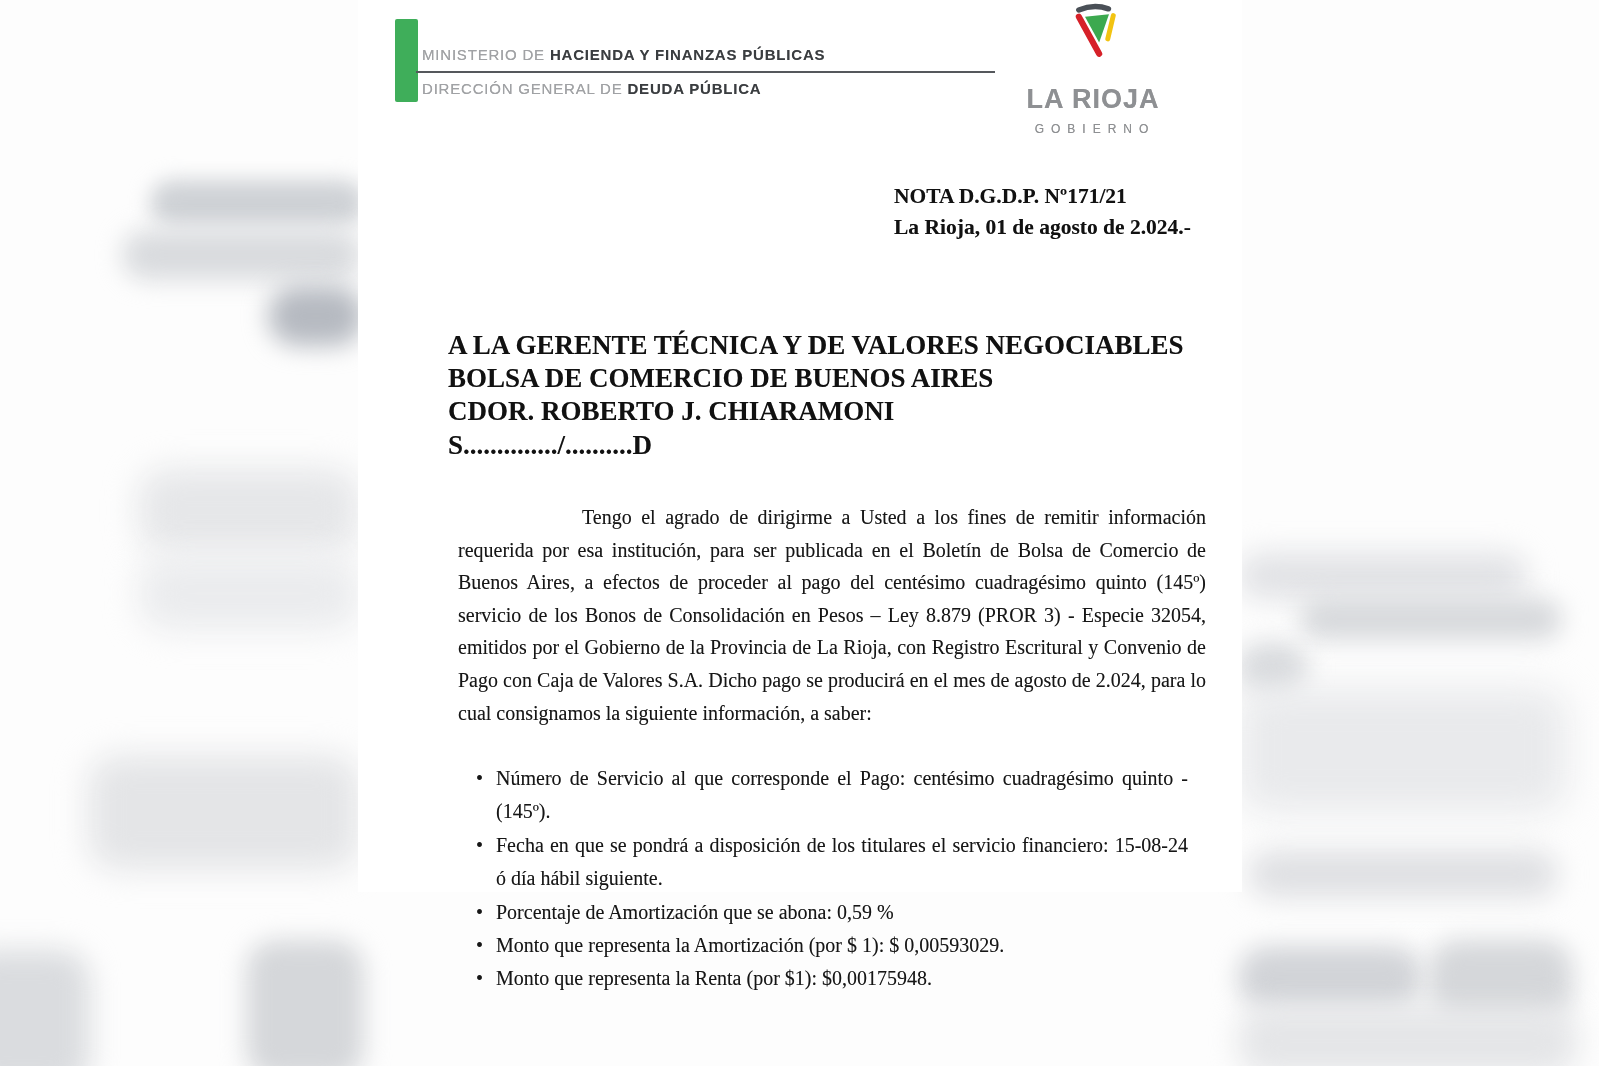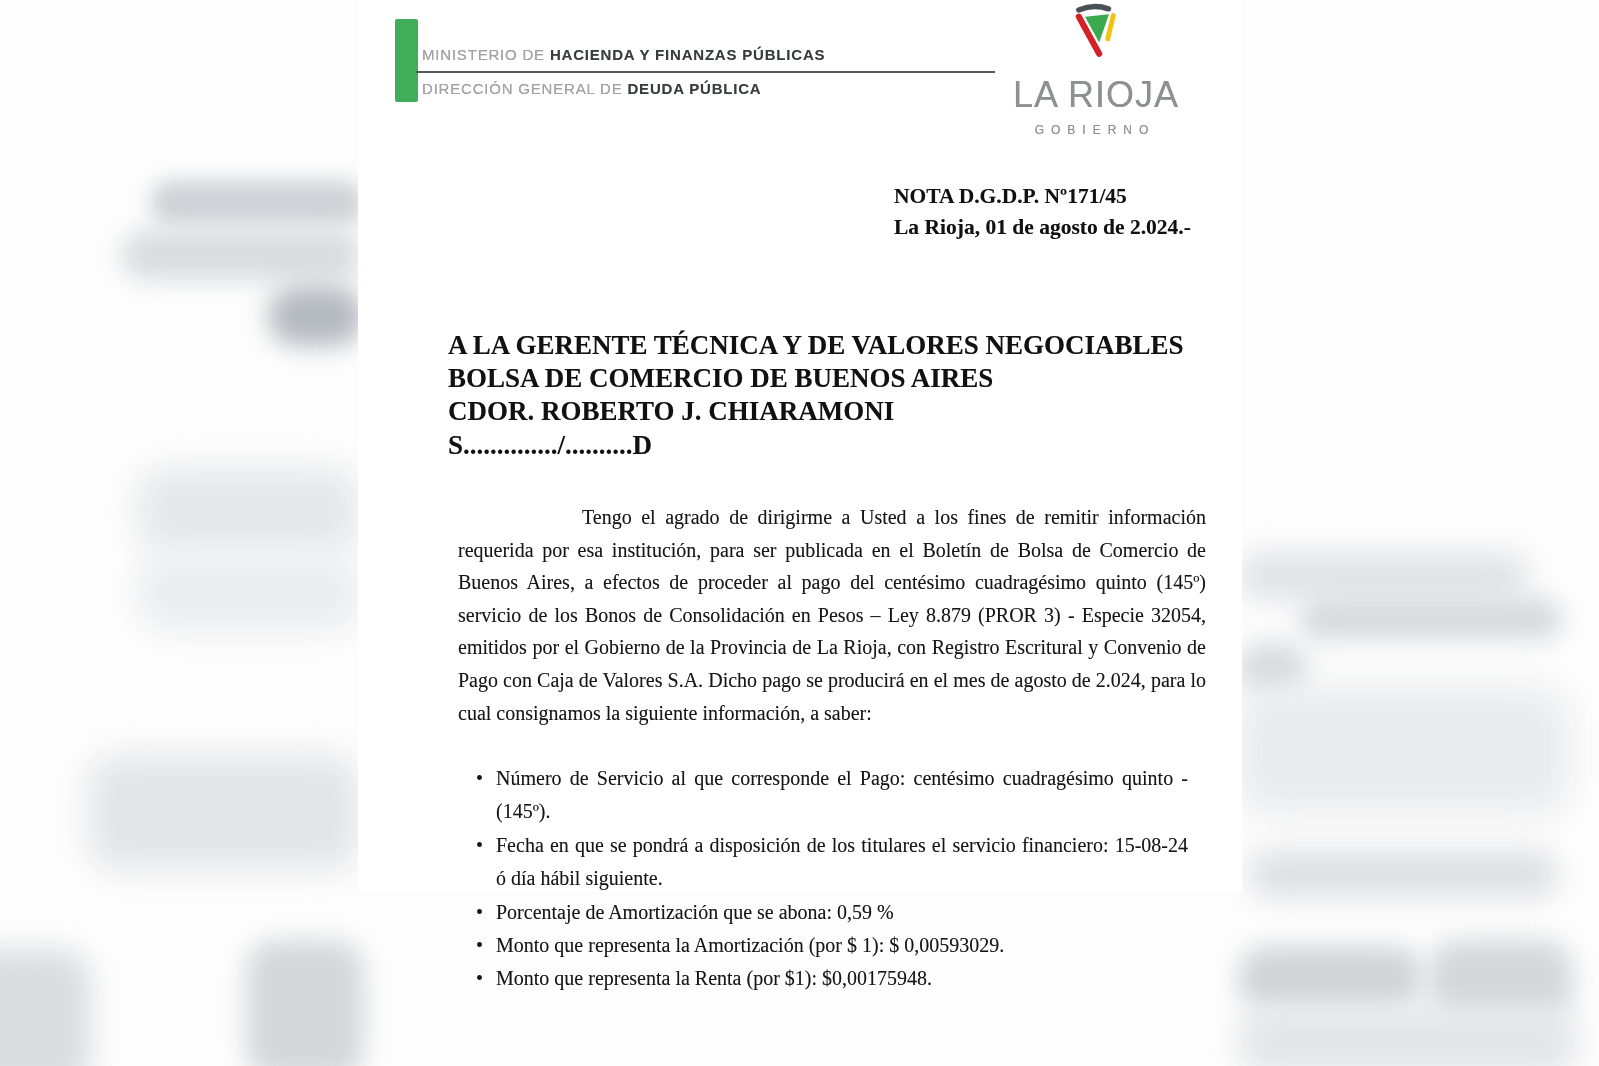--- a/index.html
+++ b/index.html
@@ -62,22 +62,22 @@
 
   
   .logo {
     position: absolute; left: 655px; top: 2px;
     width: 160px; text-align: center;
     font-family: "Liberation Sans", sans-serif;
     color: #8e9093;
   }
   .logo svg { display: block; margin: 0 auto; }
   .logo-title {
-    font-size: 36px; font-weight: 400; letter-spacing: 1px;
-    margin-top: 8px; white-space: nowrap;
+    font-size: 27px; font-weight: 700; letter-spacing: 1px;
+    margin-top: 18px; white-space: nowrap;
   }
   .logo-subtitle {
     font-size: 12px; font-weight: 400; letter-spacing: 7px;
     margin-top: 7px; padding-left: 4px; white-space: nowrap;
   }
 
   
   .note-head {
     position: absolute; left: 536px; top: 181px;
     font-size: 21.5px; font-weight: 700;
@@ -151,21 +151,21 @@
         <path d="M37,24 L76,20 L60,66 Z" fill="#3ca94f"></path>
         <path d="M83,22 L74,60" stroke="#f2c311" stroke-width="8" stroke-linecap="round" fill="none"></path>
         <path d="M27,24 L60,84" stroke="#d62129" stroke-width="10" stroke-linecap="round" fill="none"></path>
       </svg>
       <div class="logo-title">LA RIOJA</div>
       <div class="logo-subtitle">GOBIERNO</div>
     </div>
   </div>
 
   <div class="note-head">
-    <div>NOTA D.G.D.P. Nº171/45</div>
+    <div>NOTA D.G.D.P. Nº171/21</div>
     <div>La Rioja, 01 de agosto de 2.024.-</div>
   </div>
 
   <div class="recipient">
     <div>A LA GERENTE TÉCNICA Y DE VALORES NEGOCIABLES</div>
     <div>BOLSA DE COMERCIO DE BUENOS AIRES</div>
     <div>CDOR. ROBERTO J. CHIARAMONI</div>
     <div>S............../..........D</div>
   </div>
 

